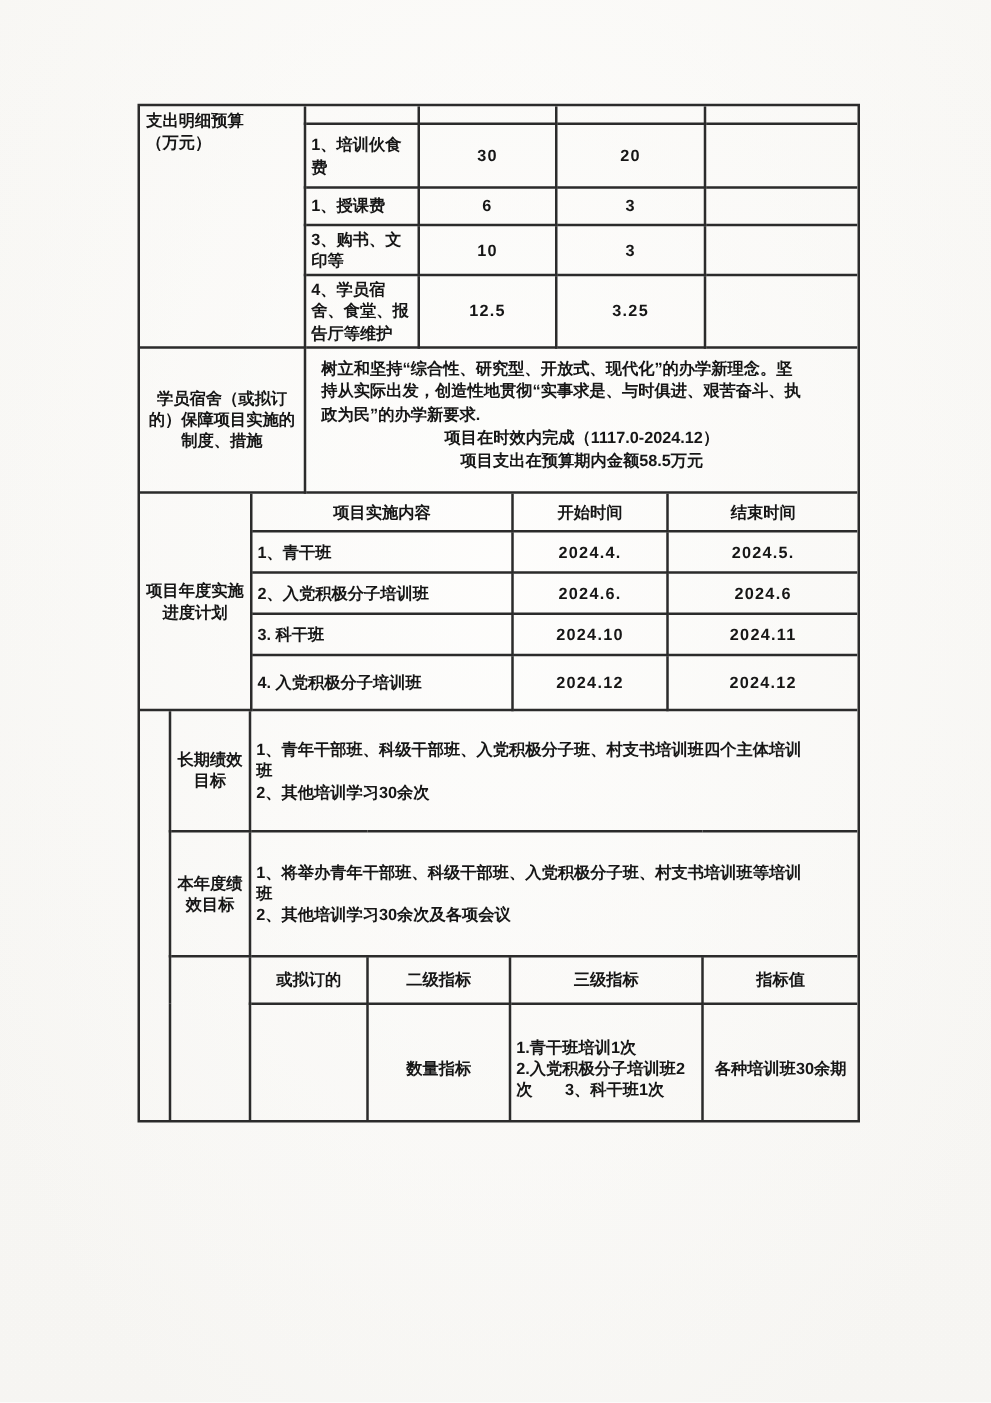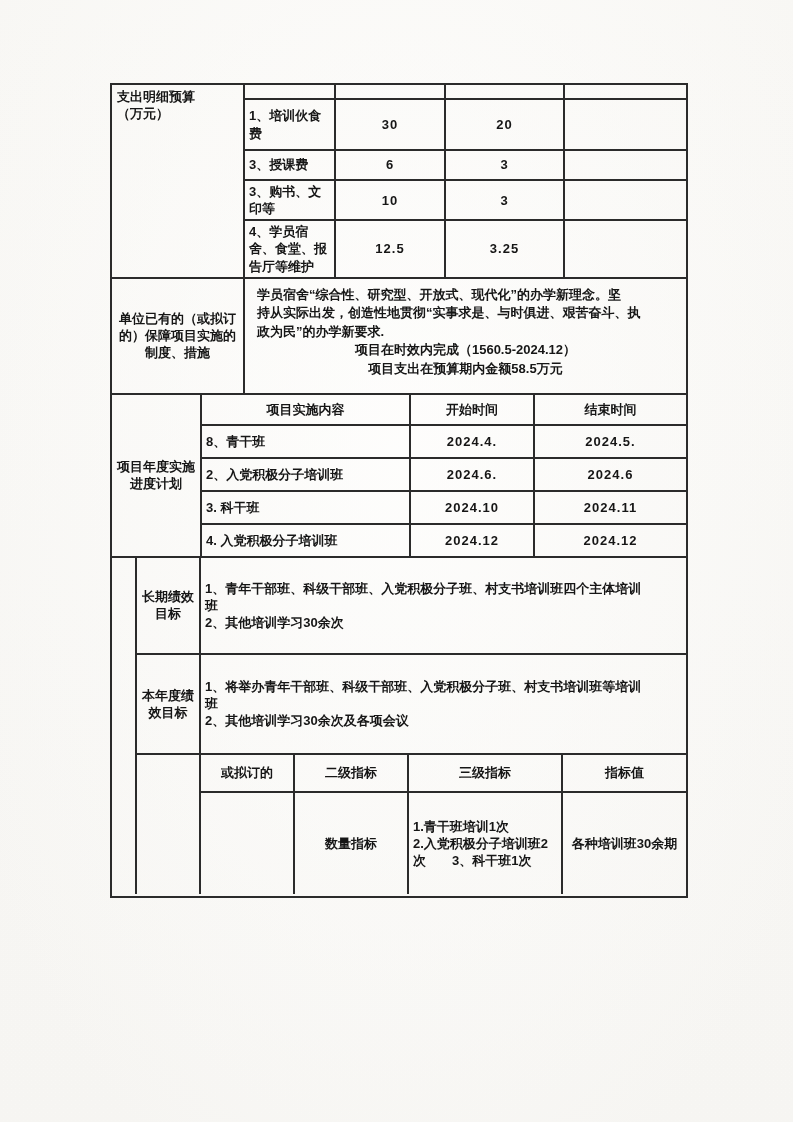--- a/index.html
+++ b/index.html
@@ -75,21 +75,21 @@
         <td></td>
         <td></td>
       </tr>
       <tr style="height:51px">
         <td class="left namecell">1、培训伙食费</td>
         <td class="num">30</td>
         <td class="num">20</td>
         <td class="num"></td>
       </tr>
       <tr style="height:30px">
-        <td class="left namecell">3、授课费</td>
+        <td class="left namecell">1、授课费</td>
         <td class="num">6</td>
         <td class="num">3</td>
         <td class="num"></td>
       </tr>
       <tr style="height:32px">
         <td class="left namecell">3、购书、文印等</td>
         <td class="num">10</td>
         <td class="num">3</td>
         <td class="num"></td>
       </tr>
@@ -102,26 +102,26 @@
     </tbody>
       </table>
 
     <table class="t">
       <colgroup>
         <col style="width:132px">
           <col style="width:442px">
       </colgroup>
       <tbody>
           <tr style="height:115px">
-        <td class="labelcell" style="padding:4px 4px">单位已有的（或拟订的）保障项目实施的制度、措施</td>
+        <td class="labelcell" style="padding:4px 4px">学员宿舍（或拟订的）保障项目实施的制度、措施</td>
         <td class="vtop" style="padding:7px 8px">
-          <div class="para">学员宿舍“综合性、研究型、开放式、现代化”的办学新理念。坚
+          <div class="para">树立和坚持“综合性、研究型、开放式、现代化”的办学新理念。坚
 持从实际出发，创造性地贯彻“实事求是、与时俱进、艰苦奋斗、执
 政为民”的办学新要求.</div>
-          <div class="cline">项目在时效内完成（1560.5-2024.12）</div>
+          <div class="cline">项目在时效内完成（1117.0-2024.12）</div>
           <div class="cline">项目支出在预算期内金额58.5万元</div>
         </td>
       </tr>
     </tbody>
       </table>
 
     <table class="t">
       <colgroup>
         <col style="width:89px">
           <col style="width:209px">
@@ -129,35 +129,35 @@
           <col style="width:152px">
       </colgroup>
       <tbody>
           <tr style="height:30px">
         <td rowspan="5" class="labelcell">项目年度实施进度计划</td>
         <td class="center">项目实施内容</td>
         <td class="center">开始时间</td>
         <td class="center">结束时间</td>
       </tr>
       <tr style="height:33px">
-        <td class="left namecell">8、青干班</td>
+        <td class="left namecell">1、青干班</td>
         <td class="num">2024.4.</td>
         <td class="num">2024.5.</td>
       </tr>
       <tr style="height:33px">
         <td class="left namecell">2、入党积极分子培训班</td>
         <td class="num">2024.6.</td>
         <td class="num">2024.6</td>
       </tr>
       <tr style="height:33px">
         <td class="left namecell">3. 科干班</td>
         <td class="num">2024.10</td>
         <td class="num">2024.11</td>
       </tr>
-      <tr style="height:33px">
+      <tr style="height:44px">
         <td class="left namecell">4. 入党积极分子培训班</td>
         <td class="num">2024.12</td>
         <td class="num">2024.12</td>
       </tr>
     </tbody>
       </table>
 
     <table class="t">
       <colgroup>
         <col style="width:24px">

